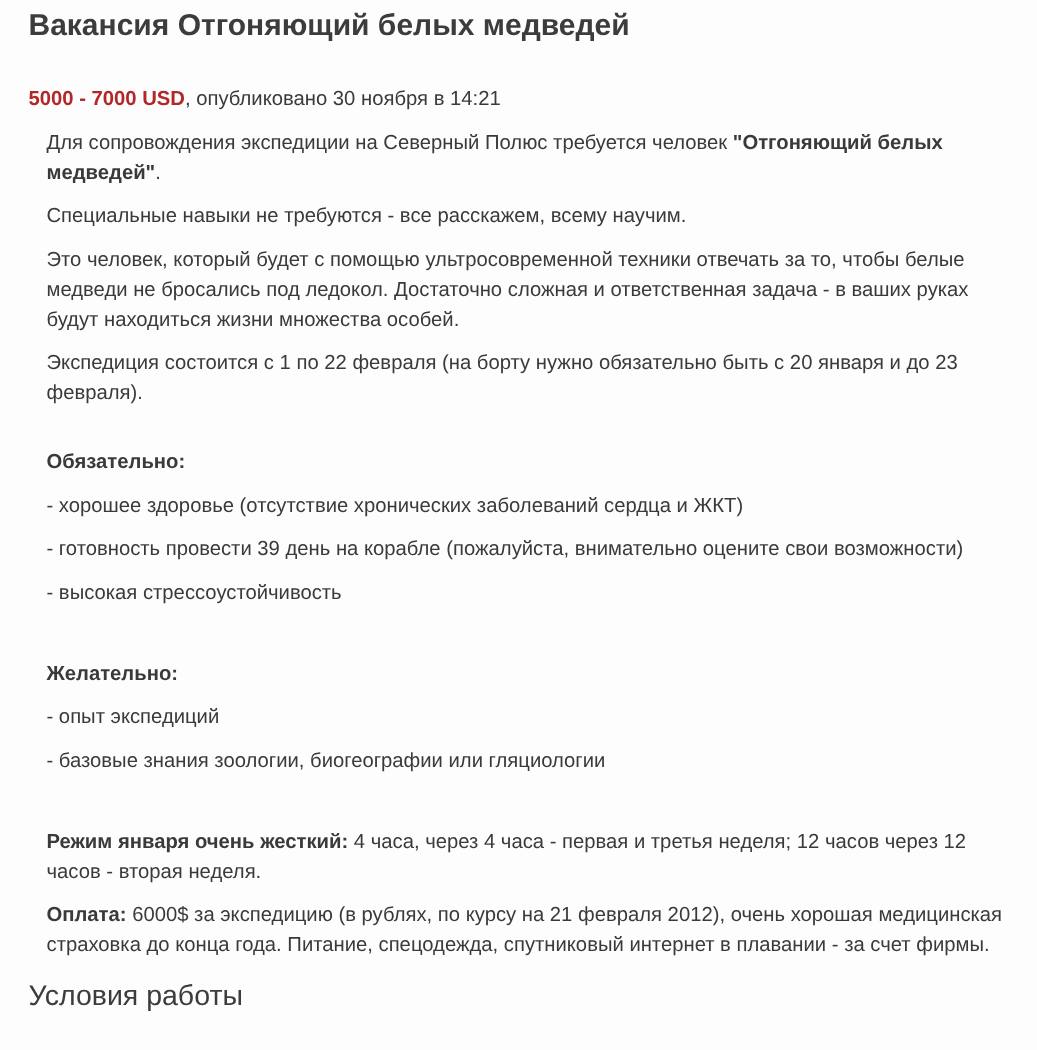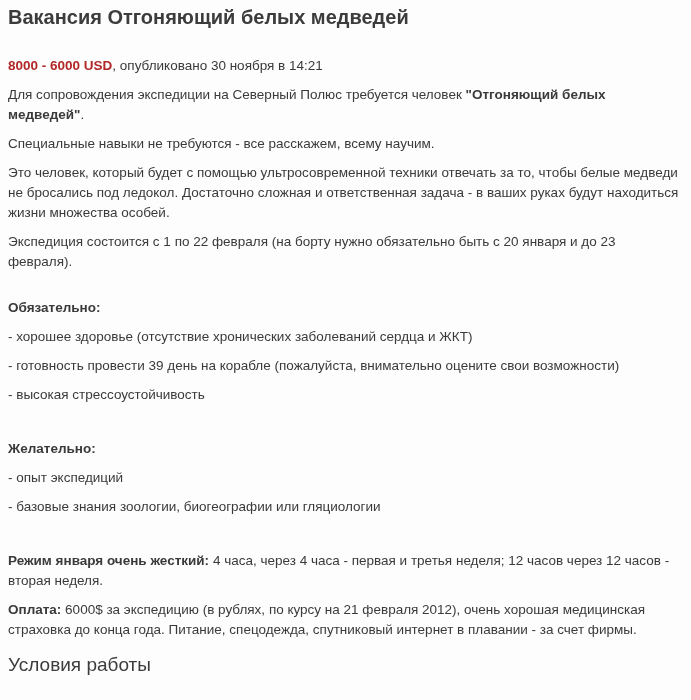--- a/index.html
+++ b/index.html
@@ -4,21 +4,21 @@
 <style>
   html, body {
     margin: 0;
     padding: 0;
     background: #ffffff;
   }
   .page {
     width: 691px;
     height: 700px;
     box-sizing: border-box;
-    padding: 2px 8px 0 8px;
+    padding: 2px 8px 0 19px;
     background: #fdfdfd;
     font-family: "Liberation Sans", sans-serif;
     font-size: 13.5px;
     line-height: 20px;
     color: #3a3a3a;
     overflow: hidden;
   }
   h1.vacancy-title {
     font-size: 20px;
     line-height: 24px;
@@ -35,41 +35,41 @@
     color: #b22727;
   }
   h2.section-heading {
     font-size: 19px;
     line-height: 22px;
     font-weight: 400;
     color: #3c3c3c;
     margin: 16px 0 8px 0;
   }
   p {
-    margin: 9px 0;
+    margin: 9px 12px;
   }
   p.bold-label {
     font-weight: bold;
   }
   .gap-sm { margin-top: 26px; }
   .gap-lg { margin-top: 34px; }
   strong { font-weight: bold; }
   .conditions-heading {
     margin-top: 14px !important;
     margin-bottom: 10px !important;
   }
 </style>
 </head>
 <body>
 
 <div class="page">
 
   <h1 class="vacancy-title">Вакансия Отгоняющий белых медведей</h1>
 
-  <div class="meta-line"><span class="salary">8000 - 6000 USD</span><span>, опубликовано 30 ноября в 14:21</span></div>
+  <div class="meta-line"><span class="salary">5000 - 7000 USD</span><span>, опубликовано 30 ноября в 14:21</span></div>
 
 
   <p><span>Для сопровождения экспедиции на Северный Полюс требуется человек </span><strong>"Отгоняющий белых медведей"</strong><span>.</span></p>
 
   <p>Специальные навыки не требуются - все расскажем, всему научим.</p>
 
   <p>Это человек, который будет с помощью ультросовременной техники отвечать за то, чтобы белые медведи не бросались под ледокол.  Достаточно сложная и ответственная задача - в ваших руках будут находиться жизни множества особей.</p>
 
   <p>Экспедиция состоится с 1 по 22 февраля (на борту нужно обязательно быть с 20 января и до 23 февраля).</p>
 

